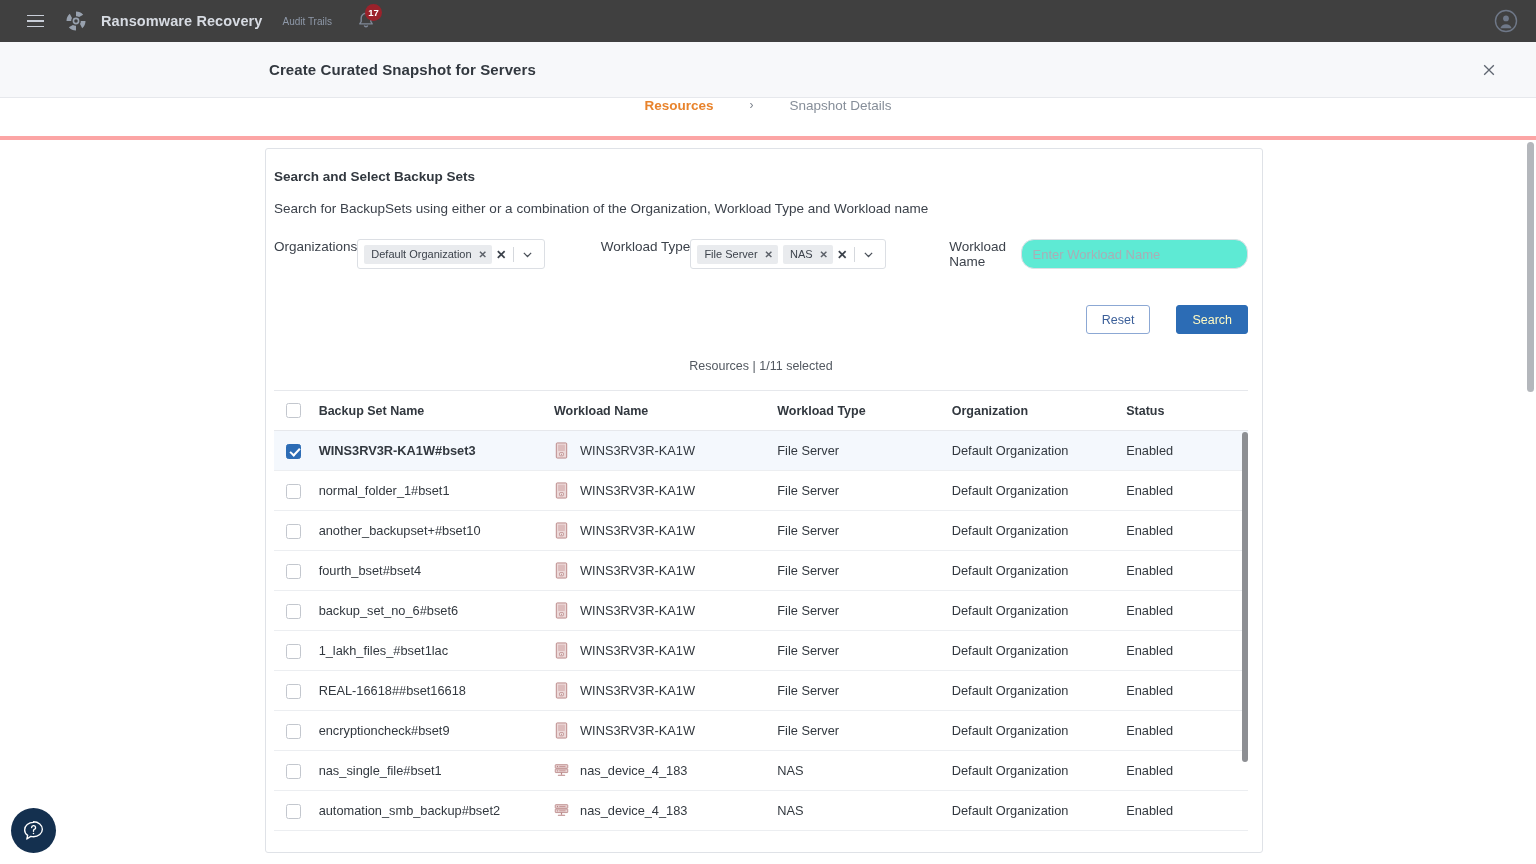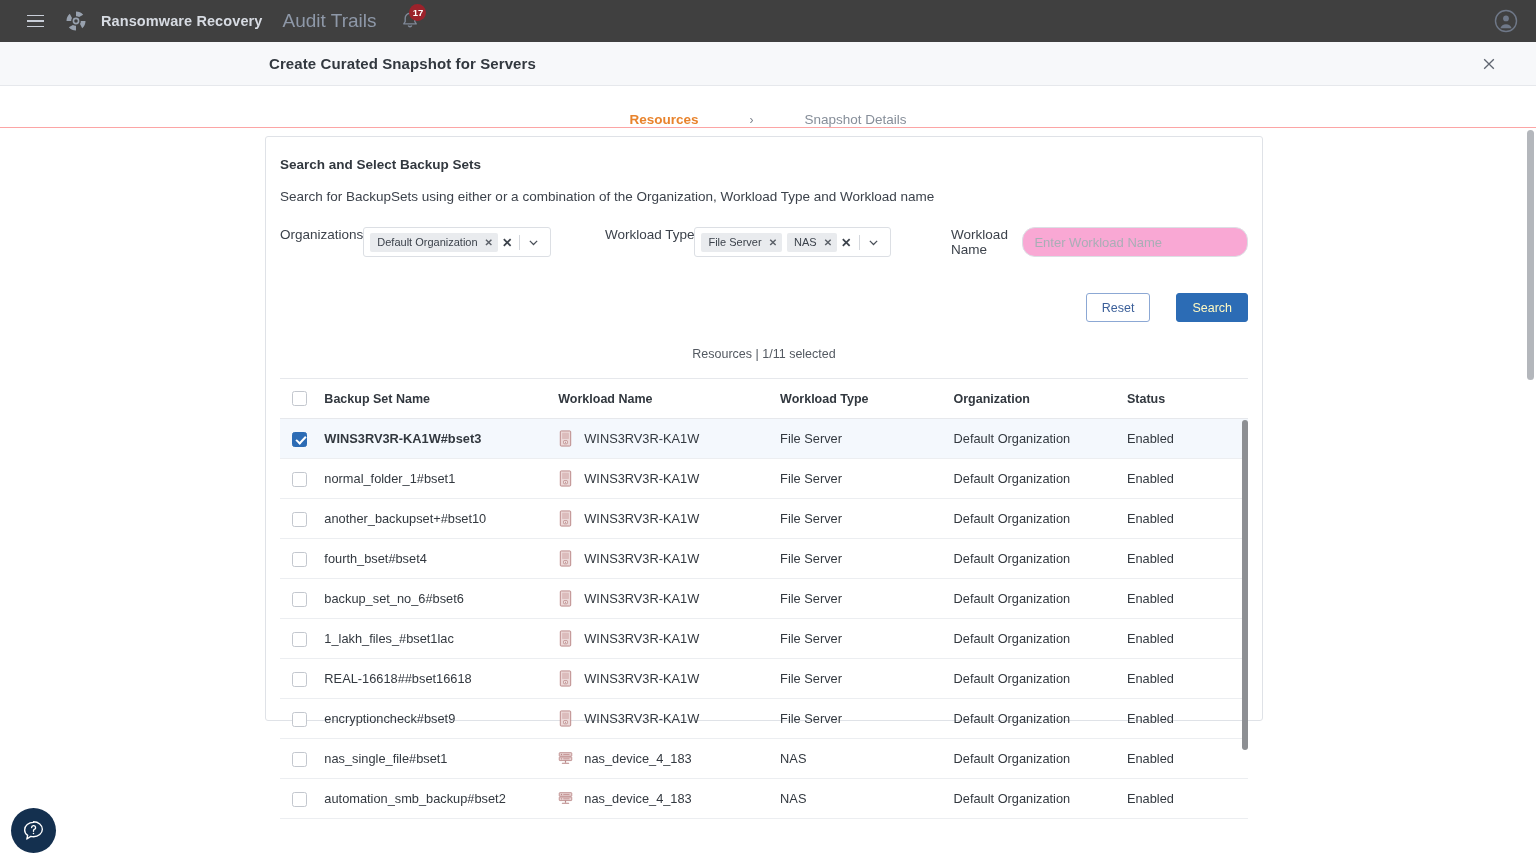--- a/index.html
+++ b/index.html
@@ -30,40 +30,40 @@
   .hamburger span {
     display: block; width: 17px; height: 1.6px;
     background: #c9ced8;
   }
   .brand-logo { width: 24px; height: 24px; margin-right: 13px; }
   .brand-title {
     color: #d7dbe2; font-size: 14.5px; font-weight: 600;
     letter-spacing: .1px; margin-right: 20px;
   }
   .nav-link {
-    color: #8e98a8; font-size: 19px; margin-right: 22px; cursor: pointer;
+    color: #8e98a8; font-size: 10px; margin-right: 22px; cursor: pointer;
   }
   .bell-wrap { position: relative; width: 24px; height: 24px; cursor: pointer; }
   .bell-badge {
     position: absolute; top: -5px; left: 11px;
     background: #9b222b; color: #fff;
     font-size: 9.5px; font-weight: 700;
     border-radius: 50%;
     min-width: 17px; height: 17px;
     display: flex; align-items: center; justify-content: center;
     padding: 0 2px;
   }
   .avatar-btn {
     position: absolute; right: 18px; top: 50%; transform: translateY(-50%);
     width: 24px; height: 24px; cursor: pointer;
   }
 
   
   .modal-header {
-    height: 44px;
+    height: 56px;
     background: #f7f8fa;
     border-bottom: 1px solid #e6e8ec;
     display: flex; align-items: center;
     position: relative;
   }
   .modal-title {
     margin-left: 269px;
     font-size: 15px; font-weight: 700; color: #32383f;
     letter-spacing: .1px;
   }
@@ -71,23 +71,23 @@
     position: absolute; right: 36px; top: 50%; transform: translateY(-50%);
     width: 22px; height: 22px; cursor: pointer;
     display: flex; align-items: center; justify-content: center;
     color: #5f6570; font-size: 15px;
   }
 
   
   .stepper {
     height: 42px;
     background: #ffffff;
-    border-bottom: 1px solid #fca5a5;
-    display: flex; align-items: flex-end; justify-content: center;
-    gap: 15px;
+    border-bottom: 4px solid #fca5a5;
+    display: flex; align-items: flex-start; justify-content: center;
+    gap: 0px;
   }
   .step {
     font-size: 13.5px; cursor: pointer;
   }
   .step.active { color: #e8832c; font-weight: 600; }
   .step.inactive { color: #868e99; }
   .step-sep { color: #7d838d; font-size: 12px; margin: 0 36px; }
 
   
   .body-area {
@@ -98,25 +98,25 @@
   }
   .page-scrollbar {
     position: absolute; right: 2px; top: 2px;
     width: 7px; height: 250px;
     background: #b4b7bc; border-radius: 4px;
   }
 
   .card {
     position: absolute;
     left: 265px; top: 8px;
-    width: 998px; height: 585px;
+    width: 998px; height: 705px;
     background: #ffffff;
     border: 1px solid #dfe2e7;
     border-radius: 3px;
-    padding: 20px 14px 0 14px;
+    padding: 20px 14px 0 8px;
   }
   .card-title {
     font-size: 13.5px; font-weight: 700; color: #32383f;
     margin-left: 0px;
   }
   .card-sub {
     font-size: 13.5px; color: #3c424b;
     margin-top: 17px;
   }
 
@@ -157,21 +157,21 @@
   }
   .ms-divider { width: 1px; height: 15px; background: #d5d8dd; }
   .ms-caret {
     cursor: pointer; padding: 0 5px 0 7px;
     display: flex; align-items: center;
   }
   .textinput {
     height: 30px;
     border: 1px solid #dcdfe4;
     border-radius: 13px;
-    background: #f9a8d4;
+    background: #5eead4;
     padding: 0 11px;
     font-size: 13px;
     font-family: "Liberation Sans", sans-serif;
     color: #32383f;
     width: 100%;
   }
   .textinput::placeholder { color: #a9aeb6; }
 
   
   .actions {

